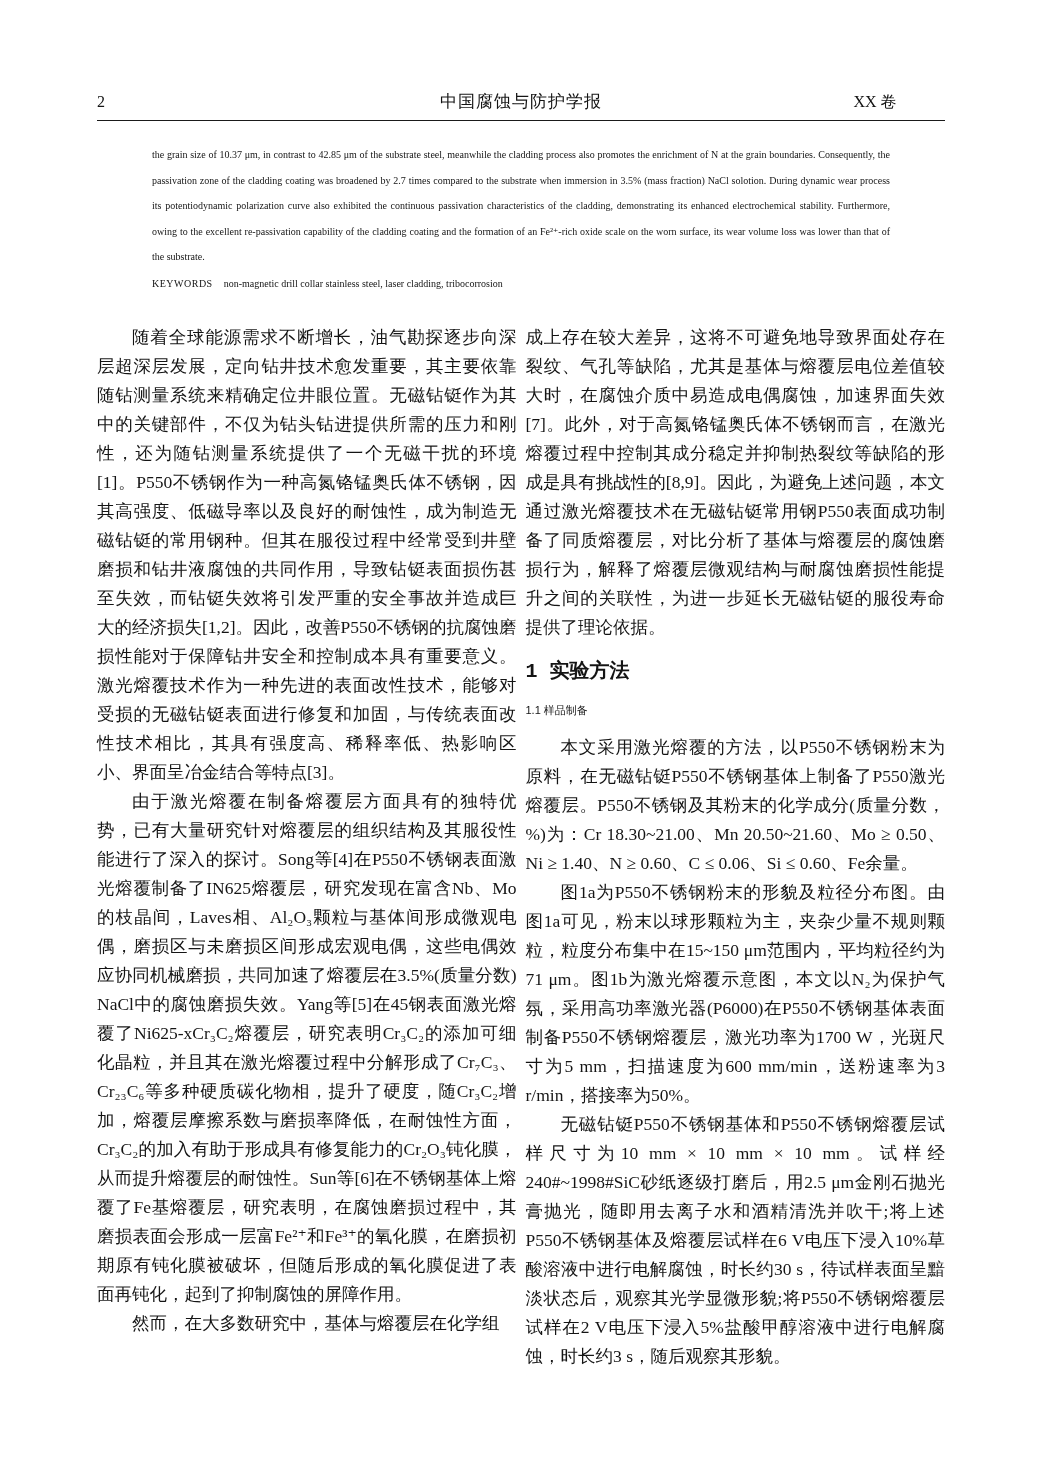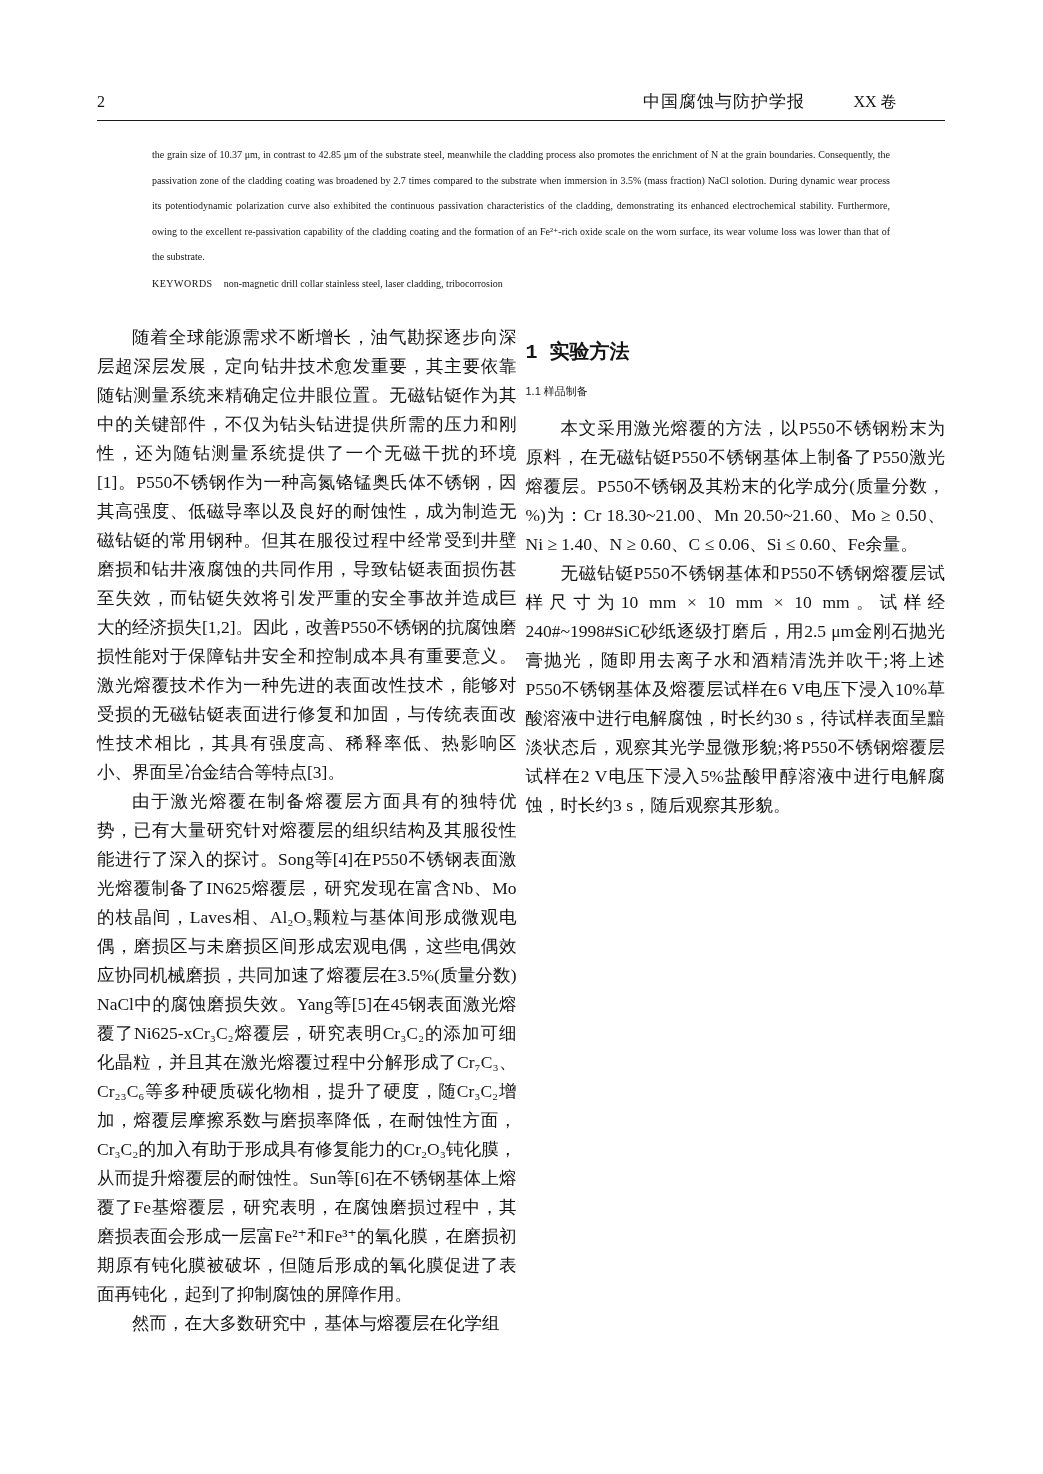--- a/index.html
+++ b/index.html
@@ -18,21 +18,21 @@
     background: #ffffff;
   }
   
   .page-header {
     display: flex;
     align-items: baseline;
     font-size: 17px;
     padding-bottom: 7px;
   }
   .page-header .ph-left  { width: 140px; text-align: left; font-size: 16px; }
-  .page-header .ph-center{ flex: 1; text-align: right; letter-spacing: 1px; }
+  .page-header .ph-center{ flex: 1; text-align: center; letter-spacing: 1px; }
   .page-header .ph-right { width: 140px; text-align: center; font-size: 16px; }
   .header-rule {
     border: none;
     border-top: 1.5px solid #1a1a1a;
     height: 0;
   }
   
   .abstract {
     margin: 21px 55px 12px 55px;
     font-size: 10px;
@@ -99,21 +99,23 @@
 
   <main class="columns">
 
     <div class="column">
       <p class="para">随着全球能源需求不断增长，油气勘探逐步向深层超深层发展，定向钻井技术愈发重要，其主要依靠随钻测量系统来精确定位井眼位置。无磁钻铤作为其中的关键部件，不仅为钻头钻进提供所需的压力和刚性，还为随钻测量系统提供了一个无磁干扰的环境[1]。P550不锈钢作为一种高氮铬锰奥氏体不锈钢，因其高强度、低磁导率以及良好的耐蚀性，成为制造无磁钻铤的常用钢种。但其在服役过程中经常受到井壁磨损和钻井液腐蚀的共同作用，导致钻铤表面损伤甚至失效，而钻铤失效将引发严重的安全事故并造成巨大的经济损失[1,2]。因此，改善P550不锈钢的抗腐蚀磨损性能对于保障钻井安全和控制成本具有重要意义。激光熔覆技术作为一种先进的表面改性技术，能够对受损的无磁钻铤表面进行修复和加固，与传统表面改性技术相比，其具有强度高、稀释率低、热影响区小、界面呈冶金结合等特点[3]。</p>
       <p class="para">由于激光熔覆在制备熔覆层方面具有的独特优势，已有大量研究针对熔覆层的组织结构及其服役性能进行了深入的探讨。Song等[4]在P550不锈钢表面激光熔覆制备了IN625熔覆层，研究发现在富含Nb、Mo的枝晶间，Laves相、Al₂O₃颗粒与基体间形成微观电偶，磨损区与未磨损区间形成宏观电偶，这些电偶效应协同机械磨损，共同加速了熔覆层在3.5%(质量分数) NaCl中的腐蚀磨损失效。Yang等[5]在45钢表面激光熔覆了Ni625-xCr₃C₂熔覆层，研究表明Cr₃C₂的添加可细化晶粒，并且其在激光熔覆过程中分解形成了Cr₇C₃、Cr₂₃C₆等多种硬质碳化物相，提升了硬度，随Cr₃C₂增加，熔覆层摩擦系数与磨损率降低，在耐蚀性方面，Cr₃C₂的加入有助于形成具有修复能力的Cr₂O₃钝化膜，从而提升熔覆层的耐蚀性。Sun等[6]在不锈钢基体上熔覆了Fe基熔覆层，研究表明，在腐蚀磨损过程中，其磨损表面会形成一层富Fe²⁺和Fe³⁺的氧化膜，在磨损初期原有钝化膜被破坏，但随后形成的氧化膜促进了表面再钝化，起到了抑制腐蚀的屏障作用。</p>
       <p class="para">然而，在大多数研究中，基体与熔覆层在化学组</p>
     </div>
 
     <div class="column">
+      <p class="para no-indent">成上存在较大差异，这将不可避免地导致界面处存在裂纹、气孔等缺陷，尤其是基体与熔覆层电位差值较大时，在腐蚀介质中易造成电偶腐蚀，加速界面失效[7]。此外，对于高氮铬锰奥氏体不锈钢而言，在激光熔覆过程中控制其成分稳定并抑制热裂纹等缺陷的形成是具有挑战性的[8,9]。因此，为避免上述问题，本文通过激光熔覆技术在无磁钻铤常用钢P550表面成功制备了同质熔覆层，对比分析了基体与熔覆层的腐蚀磨损行为，解释了熔覆层微观结构与耐腐蚀磨损性能提升之间的关联性，为进一步延长无磁钻铤的服役寿命提供了理论依据。</p>
       <h2 class="section-heading">1 实验方法</h2>
       <h3 class="subsection-heading">1.1 样品制备</h3>
       <p class="para">本文采用激光熔覆的方法，以P550不锈钢粉末为原料，在无磁钻铤P550不锈钢基体上制备了P550激光熔覆层。P550不锈钢及其粉末的化学成分(质量分数，%)为：Cr 18.30~21.00、Mn 20.50~21.60、Mo ≥ 0.50、Ni ≥ 1.40、N ≥ 0.60、C ≤ 0.06、Si ≤ 0.60、Fe余量。</p>
+      <p class="para">图1a为P550不锈钢粉末的形貌及粒径分布图。由图1a可见，粉末以球形颗粒为主，夹杂少量不规则颗粒，粒度分布集中在15~150 μm范围内，平均粒径约为71 μm。图1b为激光熔覆示意图，本文以N₂为保护气氛，采用高功率激光器(P6000)在P550不锈钢基体表面制备P550不锈钢熔覆层，激光功率为1700 W，光斑尺寸为5 mm，扫描速度为600 mm/min，送粉速率为3 r/min，搭接率为50%。</p>
       <p class="para">无磁钻铤P550不锈钢基体和P550不锈钢熔覆层试样尺寸为10 mm × 10 mm × 10 mm。试样经240#~1998#SiC砂纸逐级打磨后，用2.5 μm金刚石抛光膏抛光，随即用去离子水和酒精清洗并吹干;将上述P550不锈钢基体及熔覆层试样在6 V电压下浸入10%草酸溶液中进行电解腐蚀，时长约30 s，待试样表面呈黯淡状态后，观察其光学显微形貌;将P550不锈钢熔覆层试样在2 V电压下浸入5%盐酸甲醇溶液中进行电解腐蚀，时长约3 s，随后观察其形貌。</p>
     </div>
 
   </main>
 
 </div>
 
 </body></html>

